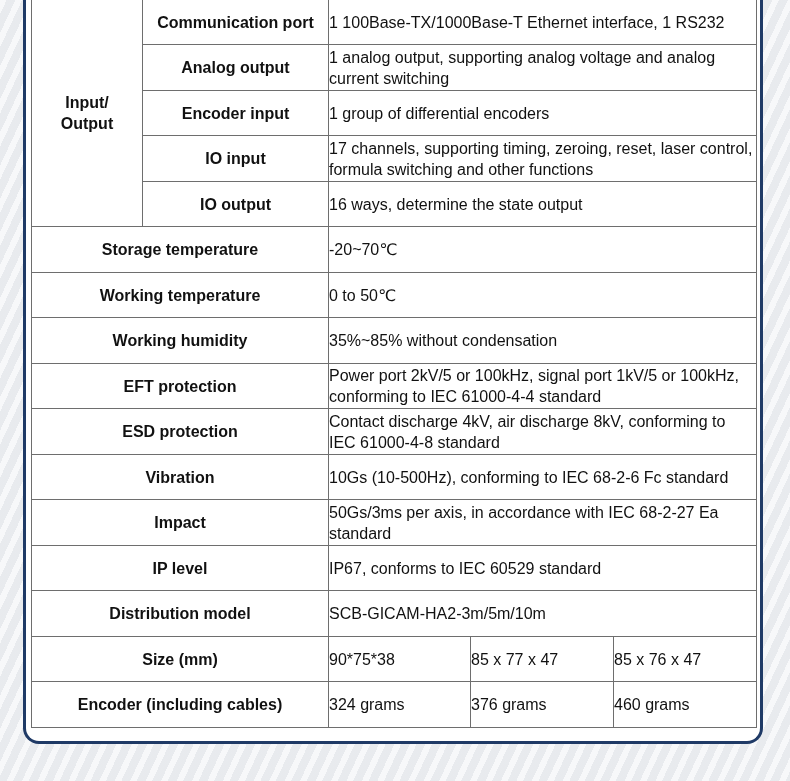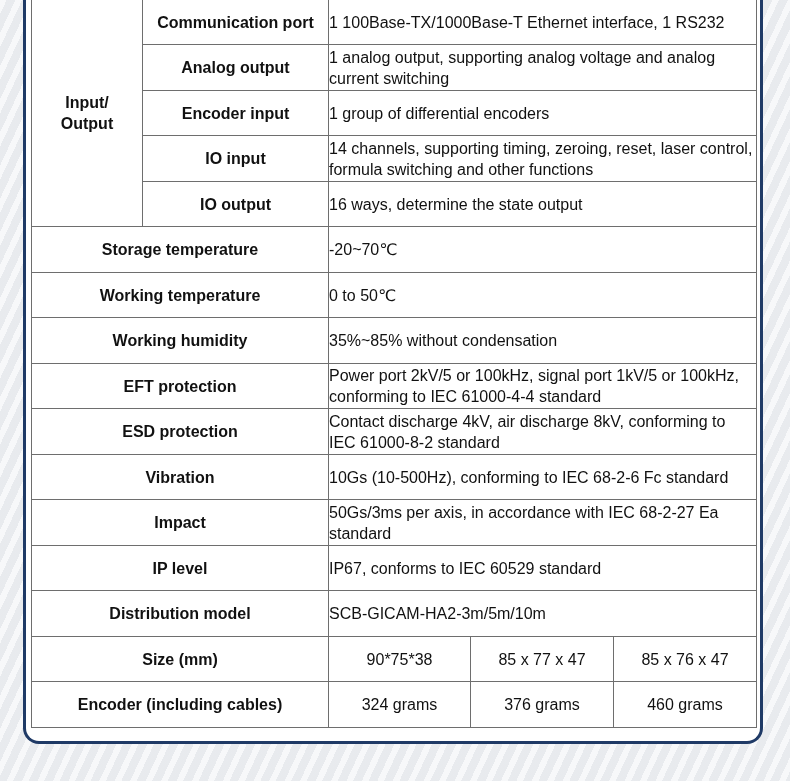--- a/index.html
+++ b/index.html
@@ -28,21 +28,21 @@
   table.spec td {
     border:1.5px solid #6e6e6e;
     height:44px;
     padding:0;
     font-size:16px;
     line-height:21px;
     vertical-align:middle;
   }
   td.lbl { font-weight:bold; text-align:center; font-size:16.5px; }
   td.val { text-align:left; padding-left:2px; font-size:15.5px; }
-  td.ctr { text-align:center; font-size:15.5px; }
+  td.ctr { font-size:15.5px; }
 </style>
 </head>
 <body>
 
 <div class="frame"></div>
 
 <table class="spec">
   <colgroup>
     <col style="width:111px">
     <col style="width:186px">
@@ -62,21 +62,21 @@
   <tr>
     <td class="lbl" style="height:45px">Analog output</td>
     <td class="val" colspan="3">1 analog output, supporting analog voltage and analog current switching</td>
   </tr>
   <tr>
     <td class="lbl">Encoder input</td>
     <td class="val" colspan="3">1 group of differential encoders</td>
   </tr>
   <tr>
     <td class="lbl" style="height:45px">IO input</td>
-    <td class="val" colspan="3">14 channels, supporting timing, zeroing, reset, laser control, formula switching and other functions</td>
+    <td class="val" colspan="3">17 channels, supporting timing, zeroing, reset, laser control, formula switching and other functions</td>
   </tr>
   <tr>
     <td class="lbl">IO output</td>
     <td class="val" colspan="3">16 ways, determine the state output</td>
   </tr>
 
   <tr>
     <td class="lbl" colspan="2" style="height:45px">Storage temperature</td>
     <td class="val" colspan="3">-20~70℃</td>
   </tr>
@@ -87,21 +87,21 @@
   <tr>
     <td class="lbl" colspan="2" style="height:45px">Working humidity</td>
     <td class="val" colspan="3">35%~85% without condensation</td>
   </tr>
   <tr>
     <td class="lbl" colspan="2">EFT protection</td>
     <td class="val" colspan="3">Power port 2kV/5 or 100kHz, signal port 1kV/5 or 100kHz, conforming to IEC 61000-4-4 standard</td>
   </tr>
   <tr>
     <td class="lbl" colspan="2" style="height:45px">ESD protection</td>
-    <td class="val" colspan="3">Contact discharge 4kV, air discharge 8kV, conforming to IEC 61000-8-2 standard</td>
+    <td class="val" colspan="3">Contact discharge 4kV, air discharge 8kV, conforming to IEC 61000-4-8 standard</td>
   </tr>
   <tr>
     <td class="lbl" colspan="2">Vibration</td>
     <td class="val" colspan="3">10Gs (10-500Hz), conforming to IEC 68-2-6 Fc standard</td>
   </tr>
   <tr>
     <td class="lbl" colspan="2" style="height:45px">Impact</td>
     <td class="val" colspan="3">50Gs/3ms per axis, in accordance with IEC 68-2-27 Ea standard</td>
   </tr>
   <tr>

